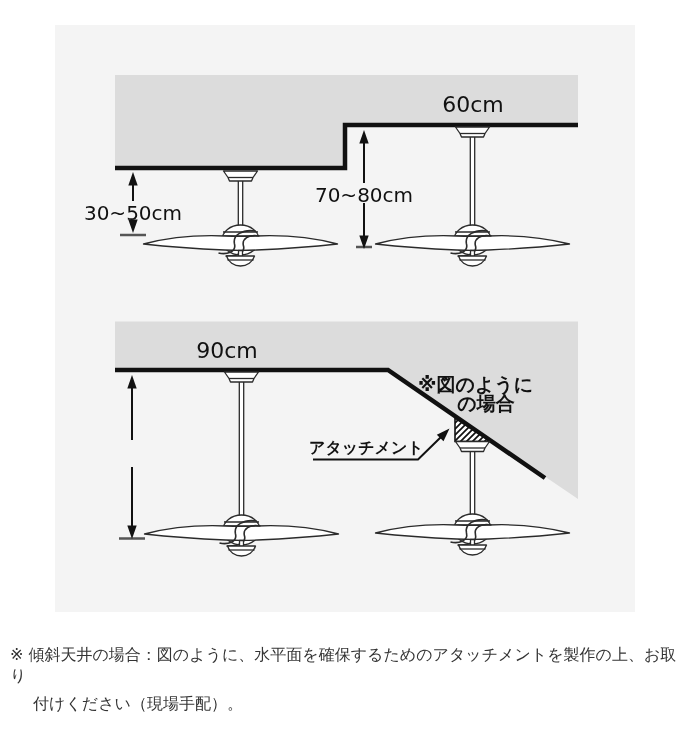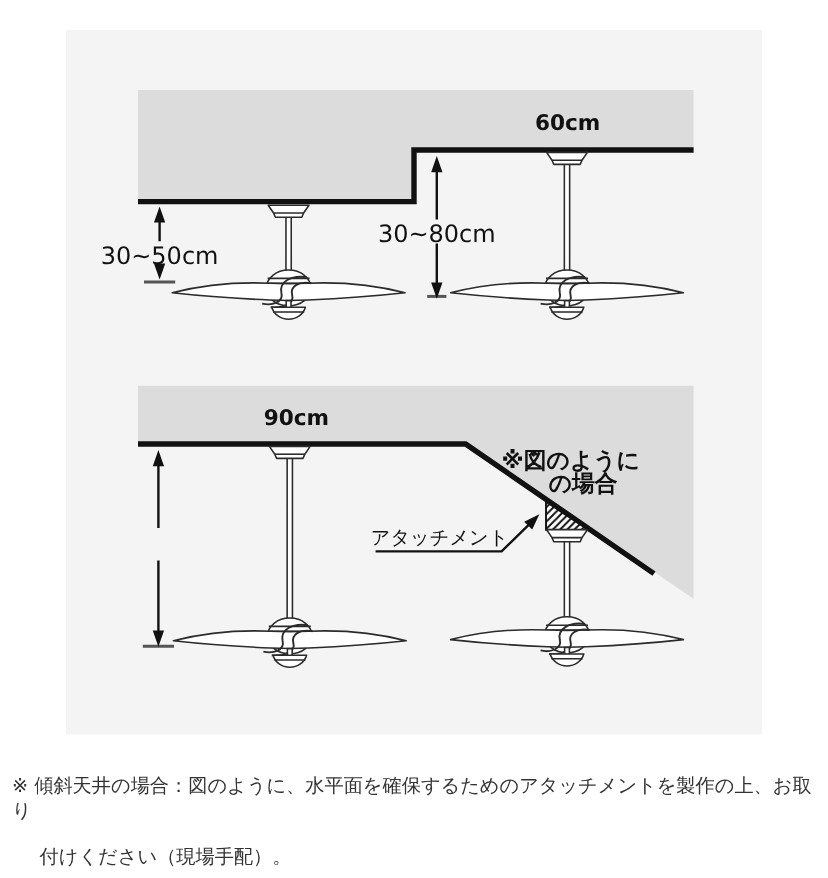--- a/index.html
+++ b/index.html
@@ -4,26 +4,26 @@
 <style>
   html,body{margin:0;padding:0}
   body{
     width:690px;height:732px;position:relative;overflow:hidden;
     background:#ffffff;
     font-family:"DejaVu Sans","Liberation Sans",sans-serif;
   }
   .panel{position:absolute;left:55px;top:25px;width:580px;height:587px;background:#f4f4f4}
   .panel svg{position:absolute;left:0;top:0}
   .lbl{position:absolute;color:#111;white-space:nowrap;text-align:center}
-  .clearance{font-size:18px;font-weight:bold}
+  .clearance{font-size:22px;font-weight:normal}
   .measure{font-size:20px;font-weight:normal}
   .caption{font-size:19px;font-weight:bold;line-height:19px}
-  .attach{font-size:16px;font-weight:normal}
+  .attach{font-size:16px;font-weight:bold}
   .note{position:absolute;left:10px;top:644px;width:672px;color:#333;font-size:16px;line-height:21px}
-  .note .l2{margin-left:23px;margin-top:17px}
+  .note .l2{margin-left:23px;margin-top:7px}
 </style>
 </head>
 <body>
 
 <div class="panel">
   <svg width="580" height="587" viewBox="0 0 580 587">
     <defs>
       <pattern id="hatch" width="6" height="6" patternUnits="userSpaceOnUse">
         <path d="M-1.5,7.5 L7.5,-1.5 M-1.5,1.5 L1.5,-1.5 M4.5,7.5 L7.5,4.5" stroke="#111" stroke-width="1.7" fill="none"></path>
       </pattern>
@@ -105,22 +105,22 @@
         <line x1="64" y1="513.5" x2="90" y2="513.5" stroke="#555" stroke-width="2.5"></line>
         <polygon points="77,350 72.3,363.5 81.7,363.5" fill="#111"></polygon>
         <line x1="77" y1="362" x2="77" y2="415" stroke="#111" stroke-width="2"></line>
         <polygon points="77,514 72.3,500.5 81.7,500.5" fill="#111"></polygon>
         <line x1="77" y1="502" x2="77" y2="442" stroke="#111" stroke-width="2"></line>
       </g>
   </svg>
 
   <div class="lbl clearance" style="left:368px;top:67px;width:100px">60cm</div>
   <div class="lbl measure" style="left:21px;top:176px;width:114px">30~50cm</div>
-  <div class="lbl measure" style="left:254px;top:158px;width:110px">30~80cm</div>
-  <div class="lbl clearance" style="left:142px;top:313px;width:100px">90cm</div>
+  <div class="lbl measure" style="left:254px;top:158px;width:110px">70~80cm</div>
+  <div class="lbl clearance" style="left:122px;top:313px;width:100px">90cm</div>
   <div class="lbl caption" style="left:363px;top:350px;width:100px">※図のように</div>
   <div class="lbl caption" style="left:381px;top:369px;width:100px">の場合</div>
   <div class="lbl attach" style="left:254px;top:413px;width:110px">アタッチメント</div>
 </div>
 
 <div class="note">
   <div>※ 傾斜天井の場合：図のように、水平面を確保するためのアタッチメントを製作の上、お取り</div>
   <div class="l2">付けください（現場手配）。</div>
 </div>
 

